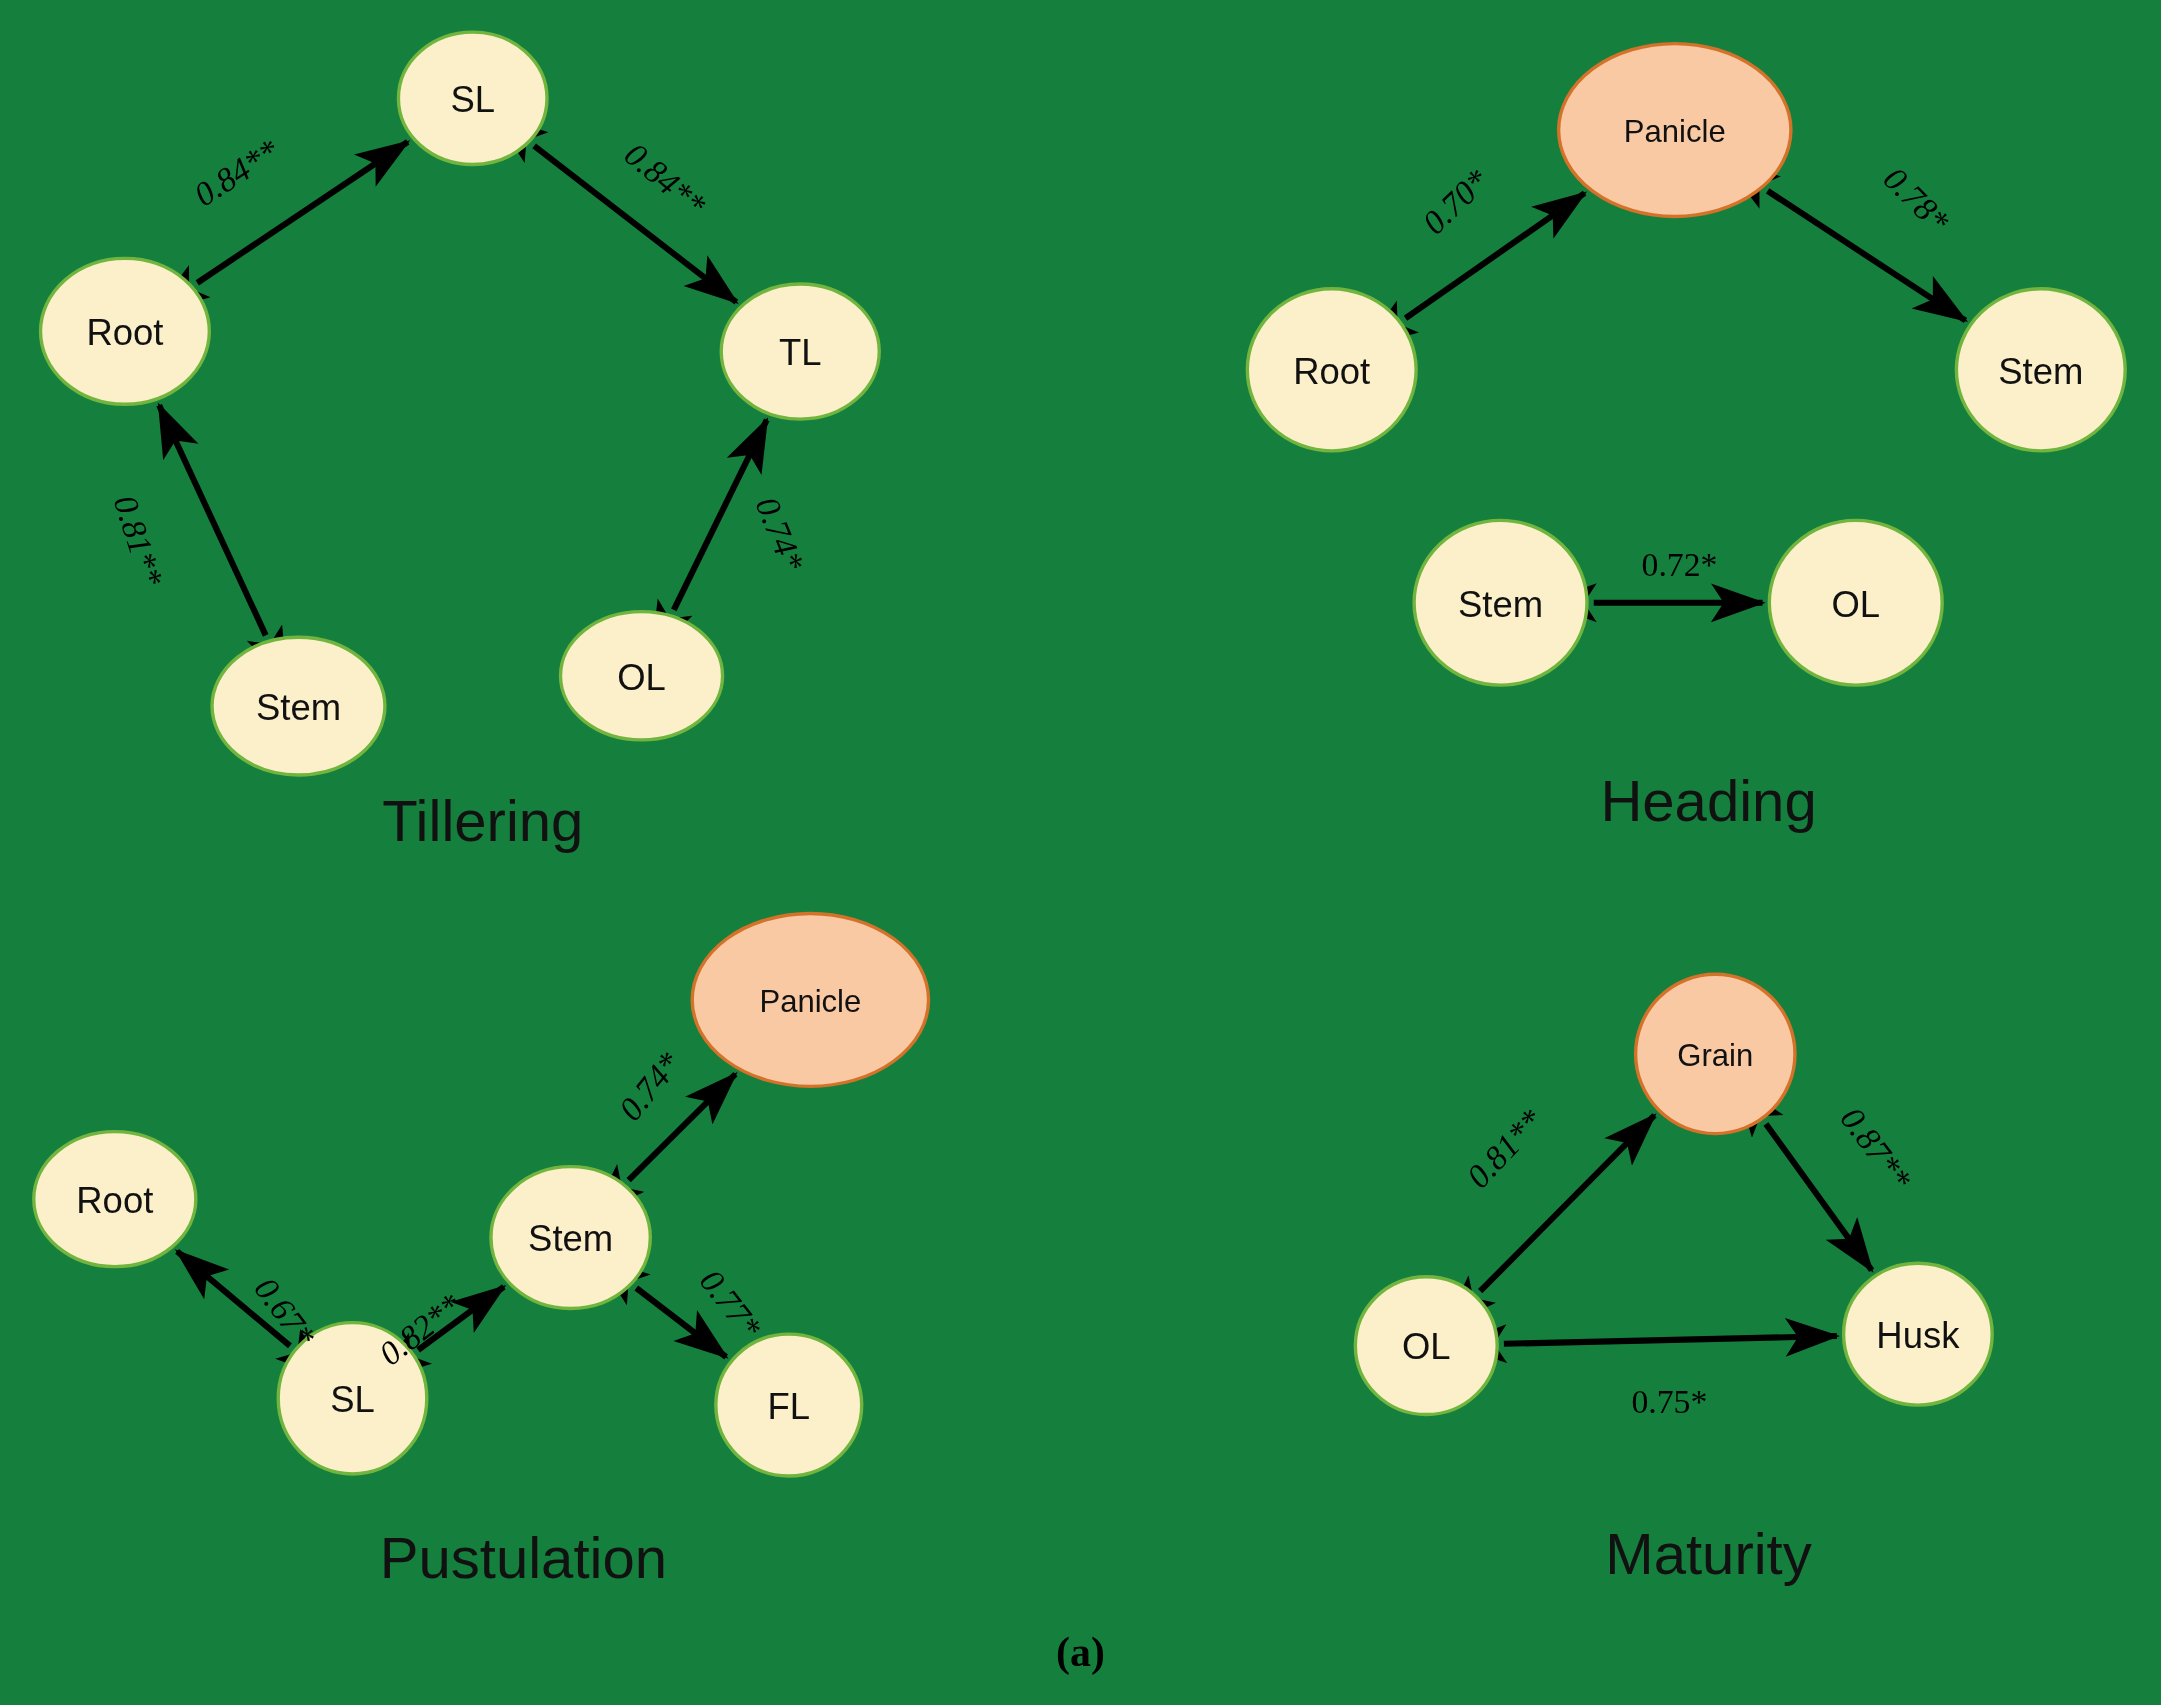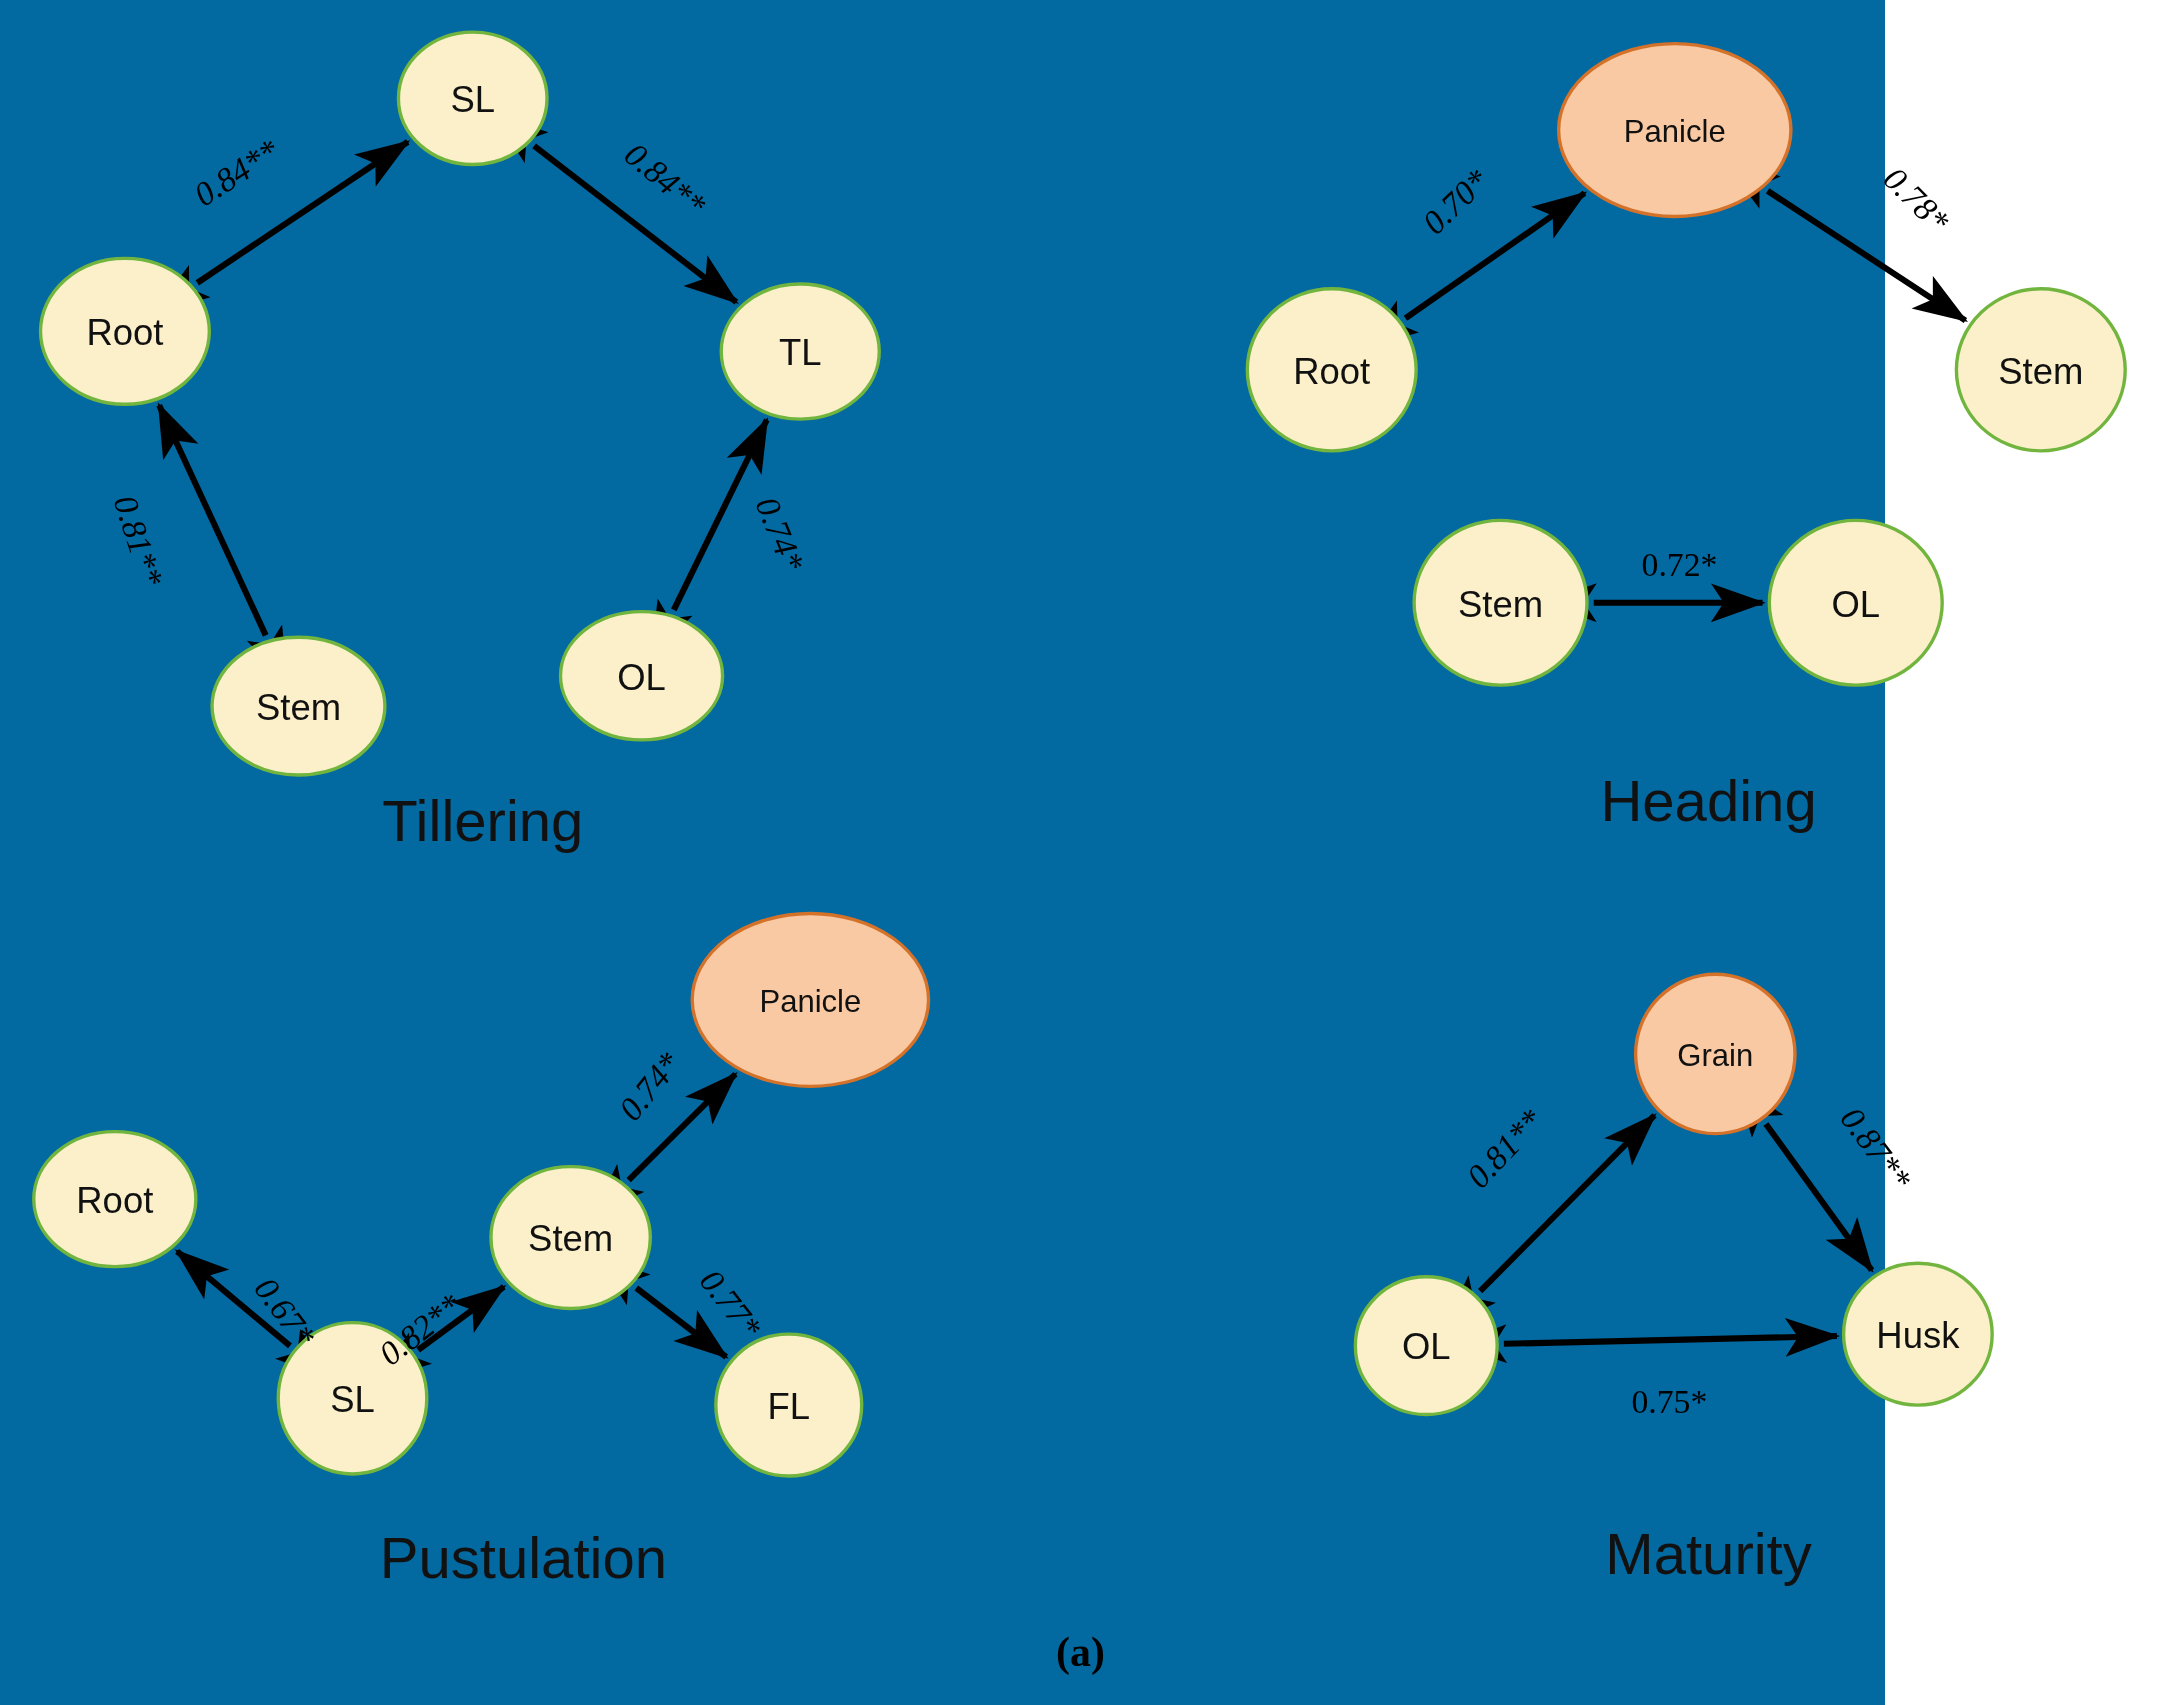--- a/index.html
+++ b/index.html
@@ -2,23 +2,23 @@
 <html style="font-size:10.8px"><head>
 <meta charset="utf-8">
 <style>
   html, body {
     margin: 0;
     padding: 0;
     background: #ffffff;
   }
   #figure {
     position: relative;
-    width: 1885px;
+    width: 2161px;
     height: 1706px;
-    background: #0369a1;
+    background: #15803d;
     font-family: "Liberation Sans", sans-serif;
     text-align: right;
   }
   svg { display: block; }
   .node-ellipse-yellow {
     fill: #FBF0C9;
     stroke: #71B53F;
     stroke-width: 5;
   }
   .node-ellipse-orange {

